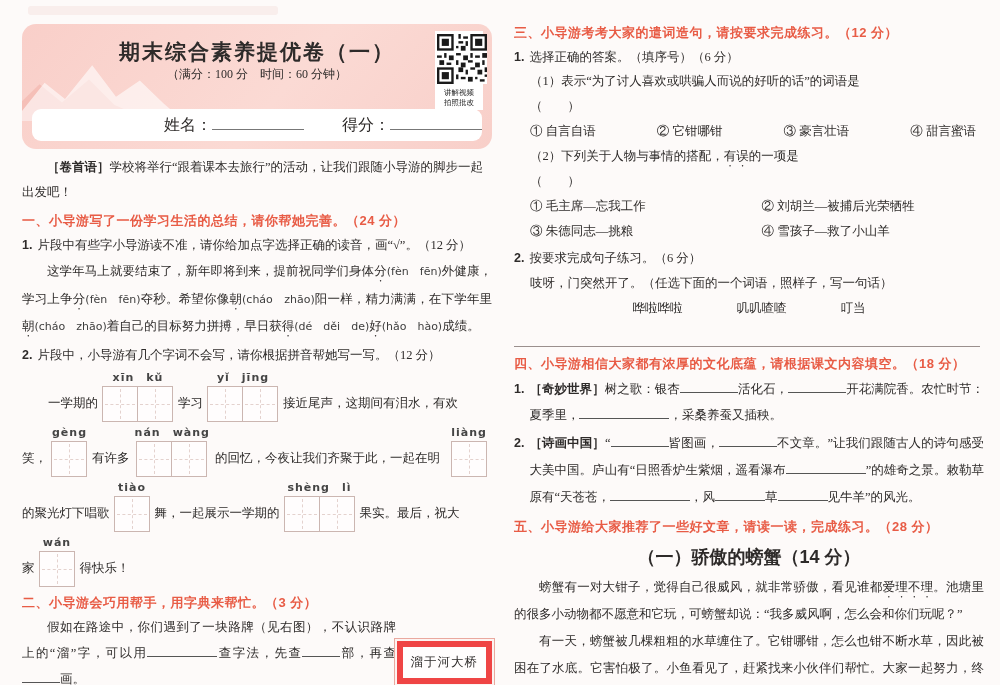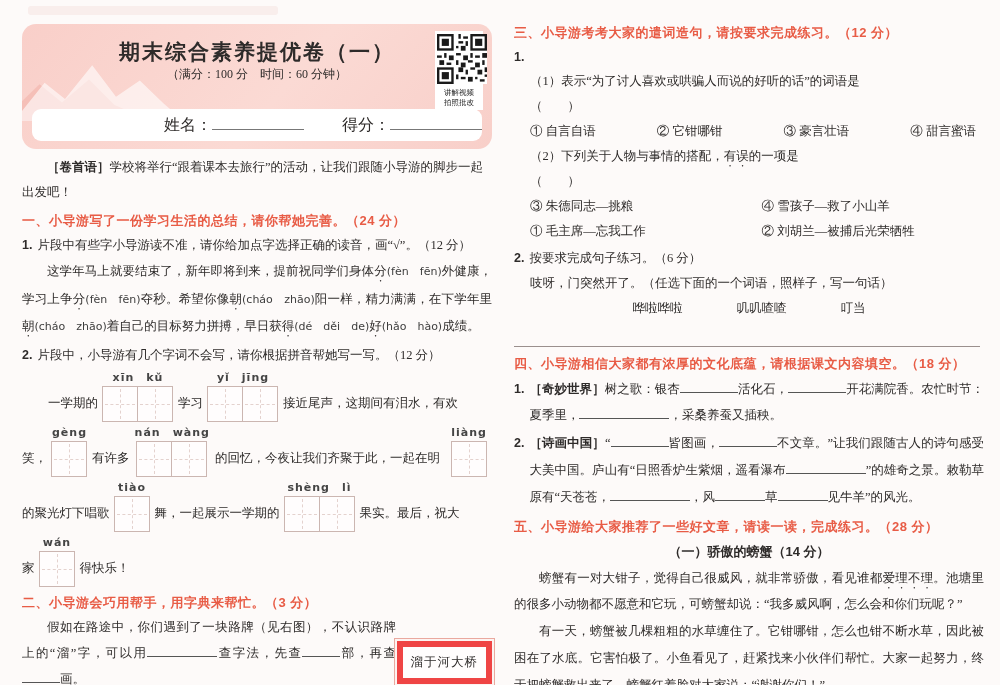--- a/index.html
+++ b/index.html
@@ -81,21 +81,21 @@
   .opts4 { display:flex; padding-left:16px; padding-right:8px; line-height:2;
     justify-content:space-between; }
   .opts2 { display:flex; padding-left:16px; line-height:2; }
   .opts2 .c1 { width:51%; }
   .words { display:flex; justify-content:center; gap:54px; line-height:1.9; margin-top:1px; }
   .ansline { border-bottom:1px solid #9a8f8d; height:24px; margin:2px 4px 8px 0; }
   .item { display:flex; line-height:2.15; margin-top:1px; }
   .item .body { flex:1; text-align:justify; }
   .tag { font-weight:bold; }
   .read-title { text-align:center; font-weight:bold; margin-top:4px; line-height:1.9;
-    font-family:"Liberation Sans","DejaVu Sans",sans-serif; font-size:13px; }
+    font-family:"Liberation Sans","DejaVu Sans",sans-serif; font-size:18px; }
   .story p { text-indent:2em; line-height:2.15; text-align:justify; }
   .ul { text-decoration:underline; text-underline-offset:4px; }
 
   .footer { position:absolute; right:12px; bottom:6px; display:flex; align-items:center;
     gap:10px; font-size:10.5px; }
   .footer .brand { font-weight:bold; }
   .pagebox { width:21px; height:28px; background:#f18b70; color:#fff; display:flex;
     align-items:flex-end; justify-content:center; font-size:10px; padding-bottom:3px;
     font-family:"Liberation Sans","DejaVu Sans",sans-serif; }
 </style>
@@ -273,44 +273,45 @@
       <div class="sign">溜于河大桥</div>
     </div>
   </div>
 
   <div class="page">
 
     <div class="sec-head" style="margin-top:0">三、小导游考考大家的遣词造句，请按要求完成练习。（12 分）</div>
 
     <div class="qline">
       <span class="num">1.</span>
+      <span>选择正确的答案。（填序号）（6 分）</span>
     </div>
 
     <div class="optq">
       <span>（1）表示“为了讨人喜欢或哄骗人而说的好听的话”的词语是</span>
       <span>（　　）</span>
     </div>
     <div class="opts4">
       <span>① 自言自语</span>
       <span>② 它钳哪钳</span>
       <span>③ 豪言壮语</span>
       <span>④ 甜言蜜语</span>
     </div>
 
     <div class="optq">
       <span><span>（2）下列关于人物与事情的搭配，</span><span class="dot">有误</span><span>的一项是</span></span>
       <span>（　　）</span>
     </div>
     <div class="opts2">
+      <span class="c1">① 毛主席—忘我工作</span>
+      <span>② 刘胡兰—被捕后光荣牺牲</span>
+    </div>
+    <div class="opts2">
       <span class="c1">③ 朱德同志—挑粮</span>
       <span>④ 雪孩子—救了小山羊</span>
-    </div>
-    <div class="opts2">
-      <span class="c1">① 毛主席—忘我工作</span>
-      <span>② 刘胡兰—被捕后光荣牺牲</span>
     </div>
 
     <div class="qline">
       <span class="num">2.</span>
       <span>按要求完成句子练习。（6 分）</span>
     </div>
     <div style="padding-left:16px; line-height:2">吱呀，门突然开了。（任选下面的一个词语，照样子，写一句话）</div>
     <div class="words">
       <span>哗啦哗啦</span>
       <span>叽叽喳喳</span>

